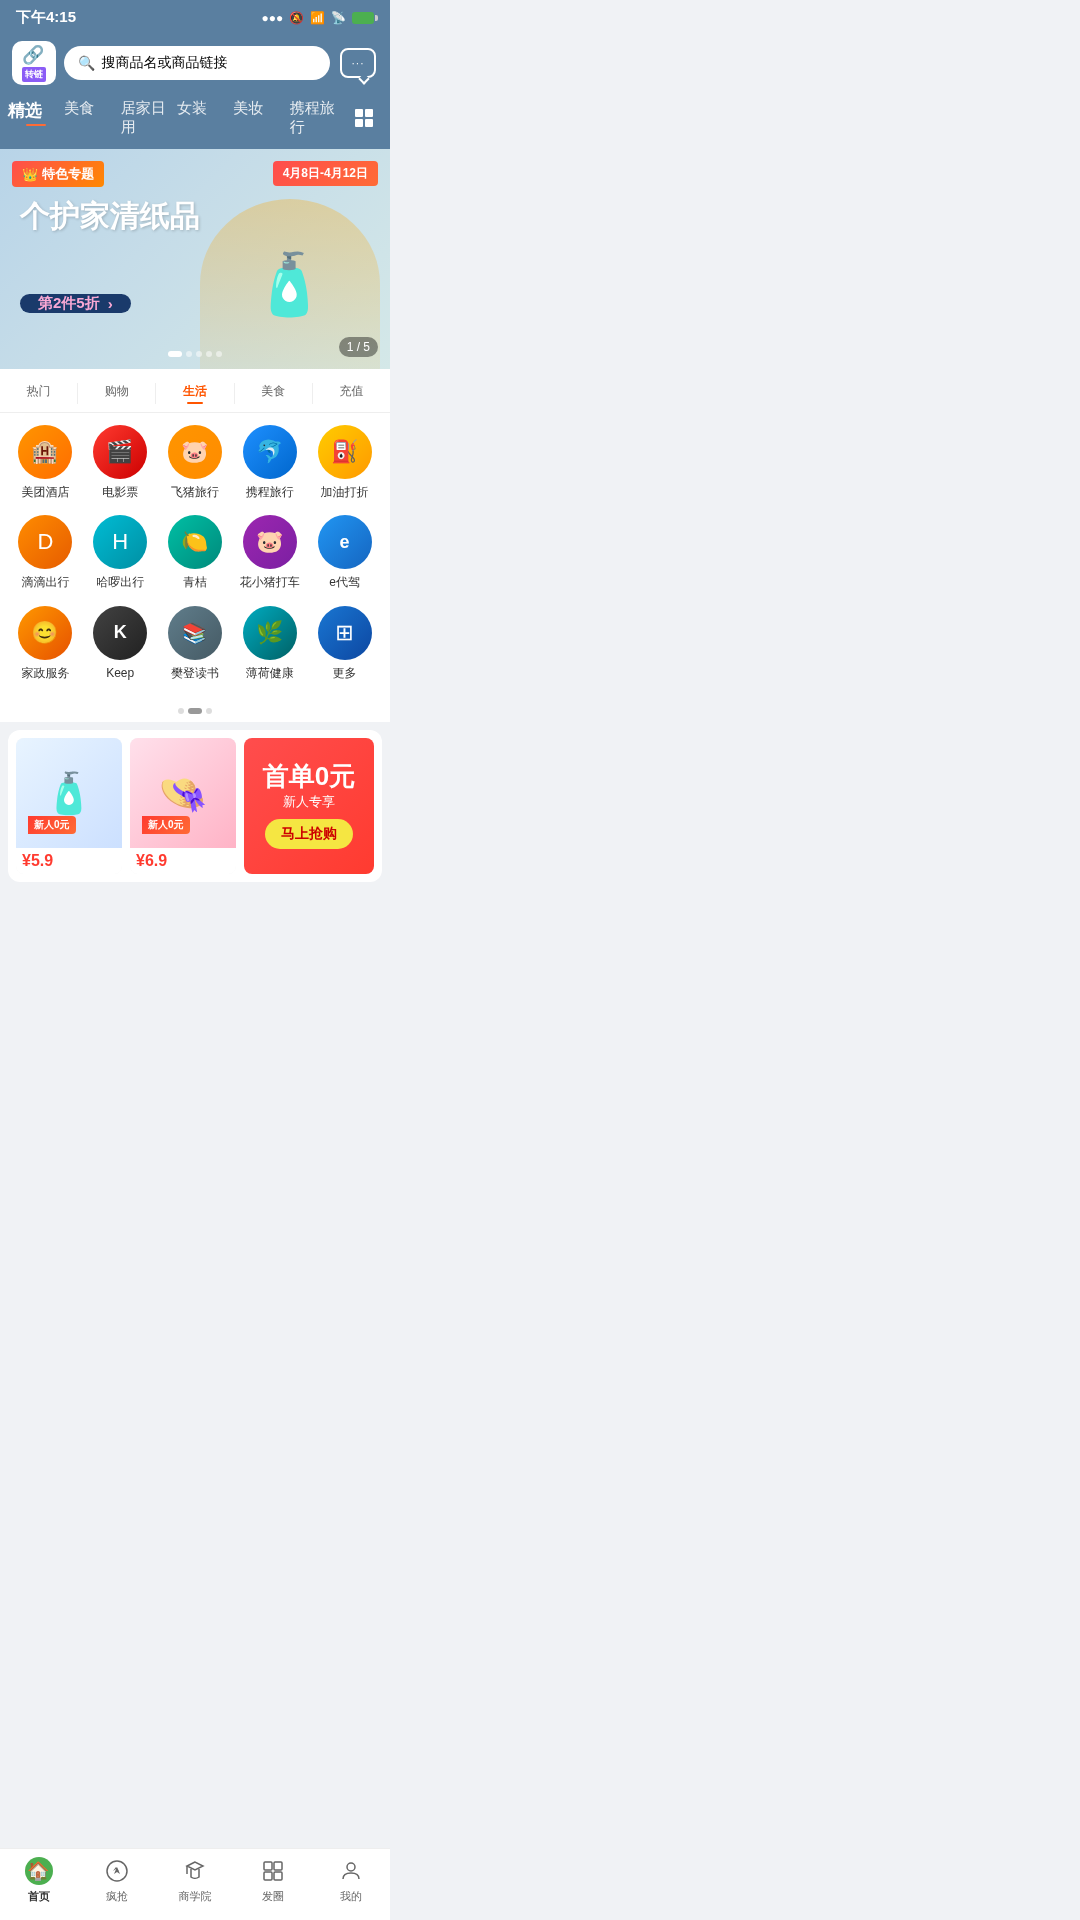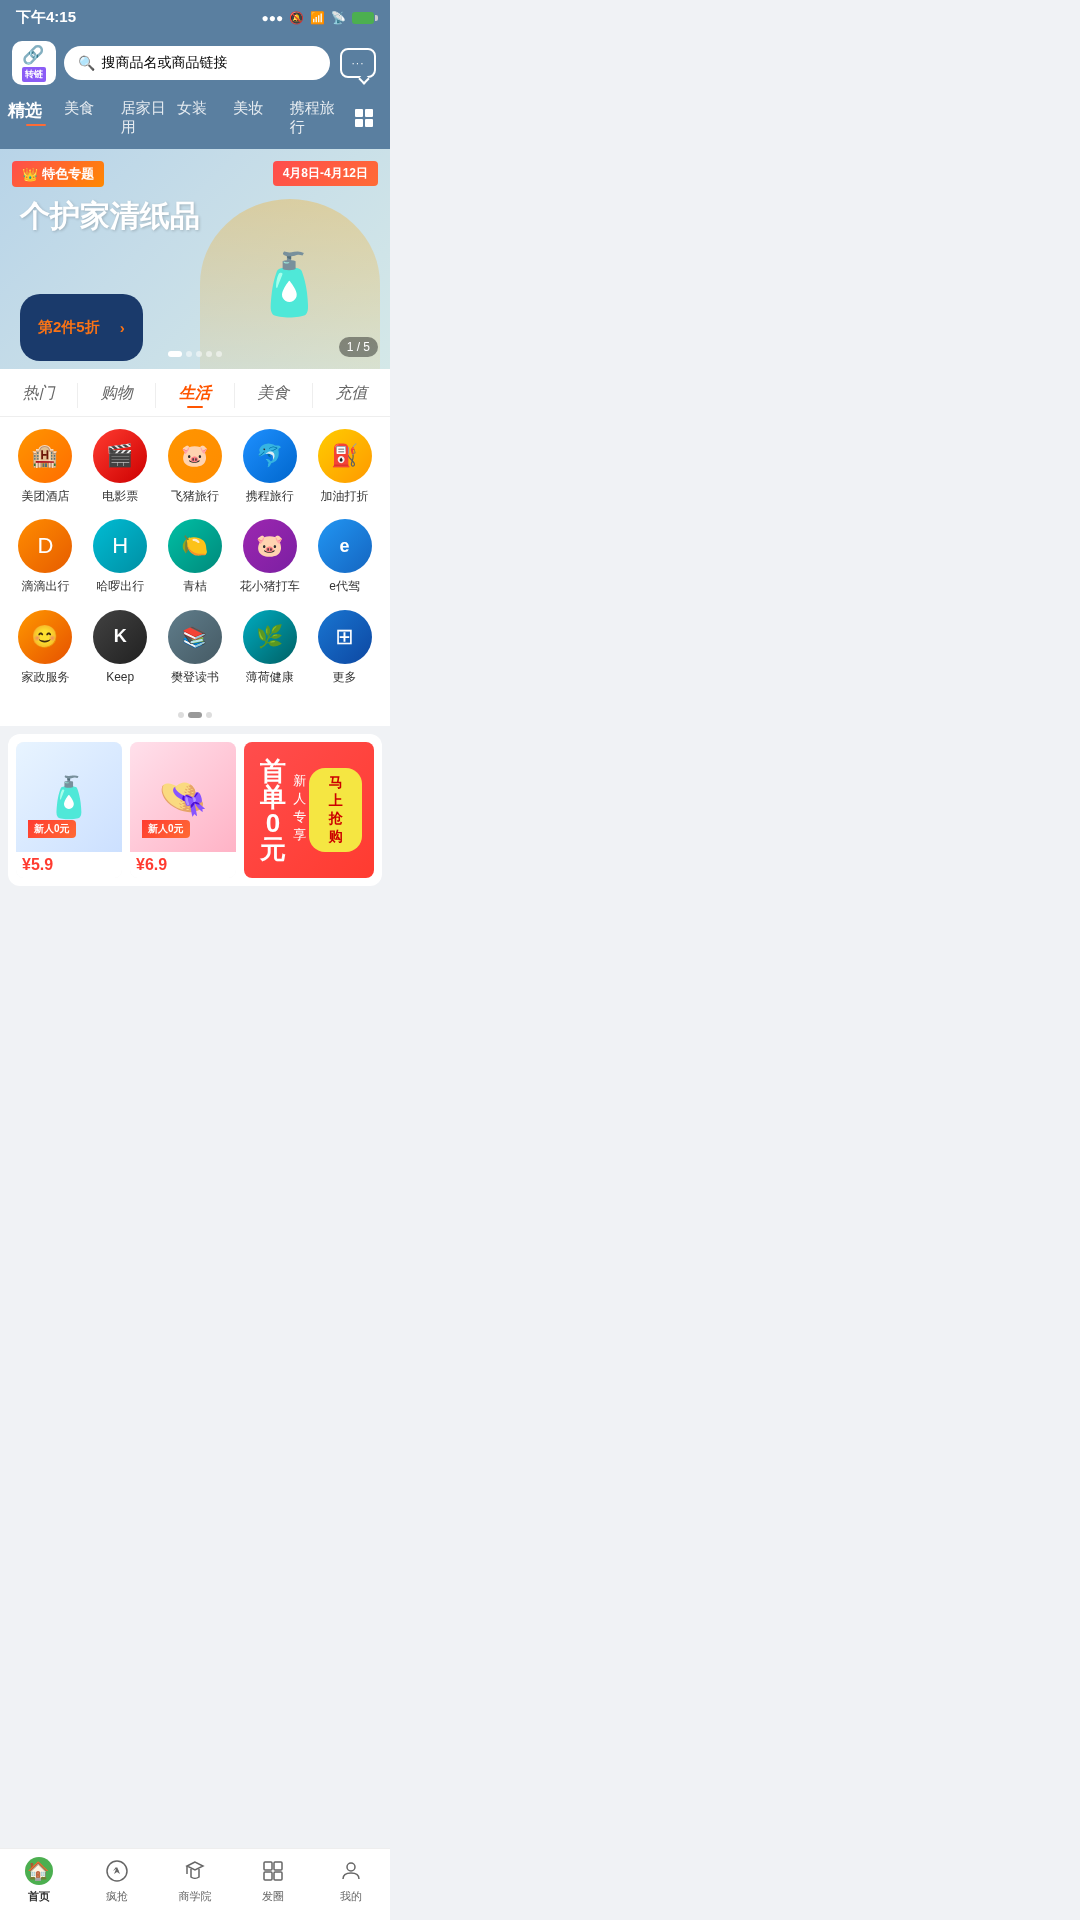--- a/index.html
+++ b/index.html
@@ -227,28 +227,28 @@
       font-size: 30px;
       font-weight: 900;
       text-shadow: 1px 1px 3px rgba(0,0,0,0.2);
       line-height: 1.1;
     }
     .banner-btn {
       position: absolute;
       top: 145px;
       left: 20px;
       background: #1a3a6b;
-      color: #f97316;
+      color: #f9a8d4;
       font-size: 15px;
       font-weight: bold;
-      padding: 24px 18px;
+      padding: 0 18px;
       border-radius: 20px;
       display: flex;
       align-items: center;
-      gap: 20px;
+      gap: 8px;
     }
     .banner-products {
       position: absolute;
       right: 0;
       top: 20px;
       bottom: 0;
       width: 200px;
       display: flex;
       align-items: flex-end;
       justify-content: center;
@@ -296,26 +296,25 @@
     
     .category-tabs {
       background: white;
       display: flex;
       padding: 10px 0 4px;
       border-bottom: 1px solid #eee;
     }
     .cat-tab {
       flex: 1;
       text-align: center;
-      font-size: 16px;
+      font-size: 12px;
       color: #666;
       padding: 4px 0;
       position: relative;
       cursor: pointer;
-      font-style: italic;
     }
     .cat-tab.active {
       color: #ff5500;
       font-weight: bold;
     }
     .cat-tab.active::after {
       content: '';
       display: block;
       width: 16px;
       height: 2px;
@@ -450,21 +449,21 @@
       font-weight: bold;
     }
 
     
     .promo-card {
       width: 130px;
       flex-shrink: 0;
       background: linear-gradient(135deg, #ff4d4d, #ff3b30);
       border-radius: 8px;
       display: flex;
-      flex-direction: row;
+      flex-direction: column;
       align-items: center;
       justify-content: center;
       padding: 12px;
       color: white;
       text-align: center;
     }
     .promo-big {
       font-size: 26px;
       font-weight: 900;
       line-height: 1;

